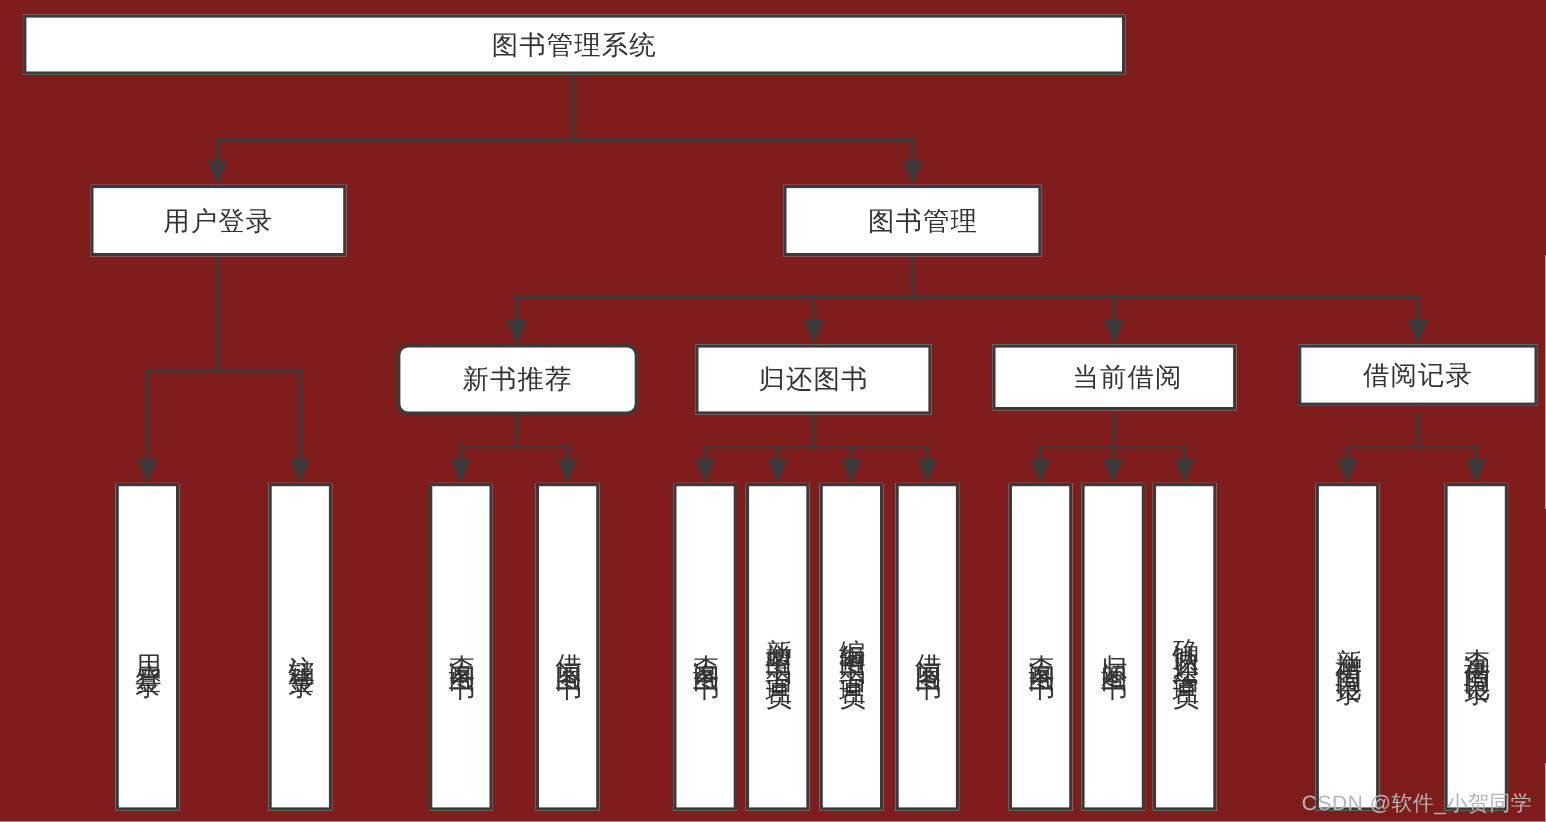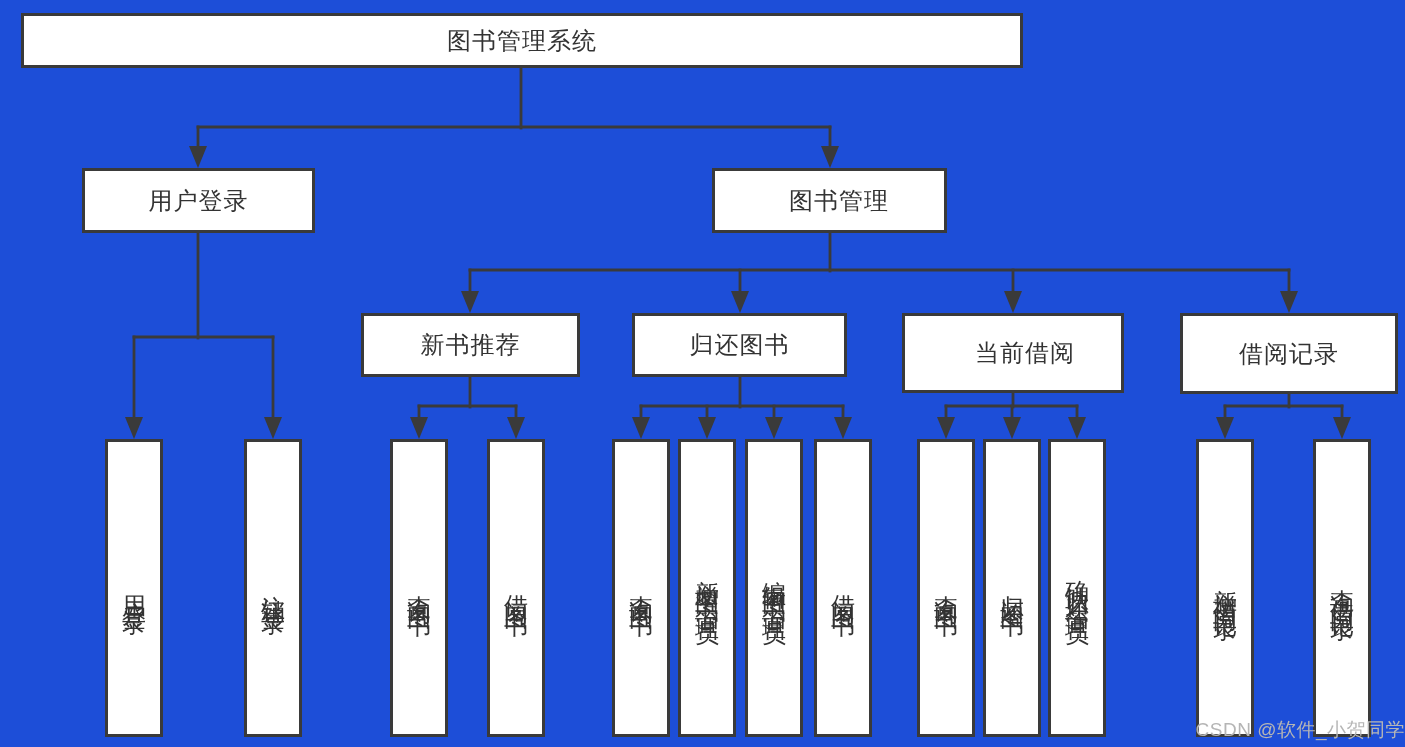--- a/index.html
+++ b/index.html
@@ -1,19 +1,19 @@
 <!DOCTYPE html>
 <html><head>
 <meta charset="utf-8">
 <style>
   html,body{margin:0;padding:0;background:#ffffff;}
   .canvas{
     position:relative;
     width:1405px;height:747px;
-    background:#1d4ed8;
+    background:#7f1d1d;
     font-family:"Liberation Sans",sans-serif;
     color:#333333;
     overflow:hidden;
   }
   svg.wires{position:absolute;left:0;top:0;width:1405px;height:747px;}
   .node{
     position:absolute;
     box-sizing:border-box;
     border:3px solid #3a3a3a;
     background:#ffffff;
@@ -28,21 +28,21 @@
   }
   .vnode{
     writing-mode:vertical-rl;
     text-orientation:mixed;
     font-size:24px;
     letter-spacing:6px;
     line-height:1;
   }
   .watermark{
     position:absolute;
-    right:0;
+    right:12px;
     bottom:4px;
     font-size:19px;
     color:#b5b5b5;
     letter-spacing:0.5px;
     white-space:nowrap;
     margin-left:28px;
   }
 </style>
 </head>
 <body>
@@ -115,24 +115,24 @@
       <polygon points="1216,417 1234,417 1225,439"></polygon>
       <polygon points="1333,417 1351,417 1342,439"></polygon>
     </g>
   </svg>
 
   <div class="node hnode" style="left:21px;top:13px;width:1002px;height:55px;">图书管理系统</div>
 
   <div class="node hnode" style="left:82px;top:168px;width:233px;height:65px;">用户登录</div>
   <div class="node hnode" style="left:712px;top:168px;width:235px;height:65px;padding-left:19px;">图书管理</div>
 
-  <div class="node hnode" style="left:361px;top:313px;width:219px;height:64px;">新书推荐</div>
+  <div class="node hnode" style="left:361px;top:313px;width:219px;height:64px;border-radius:10px;">新书推荐</div>
   <div class="node hnode" style="left:632px;top:313px;width:215px;height:64px;">归还图书</div>
-  <div class="node hnode" style="left:902px;top:313px;width:222px;height:80px;padding-left:24px;">当前借阅</div>
-  <div class="node hnode" style="left:1180px;top:313px;width:218px;height:81px;">借阅记录</div>
+  <div class="node hnode" style="left:902px;top:313px;width:222px;height:60px;padding-left:24px;">当前借阅</div>
+  <div class="node hnode" style="left:1180px;top:313px;width:218px;height:56px;">借阅记录</div>
 
   <div class="node vnode" style="left:105px;top:439px;width:58px;height:298px;">用户登录</div>
   <div class="node vnode" style="left:244px;top:439px;width:58px;height:298px;">注销登录</div>
 
   <div class="node vnode" style="left:390px;top:439px;width:58px;height:298px;">查询图书</div>
   <div class="node vnode" style="left:487px;top:439px;width:58px;height:298px;">借阅图书</div>
 
   <div class="node vnode" style="left:612px;top:439px;width:58px;height:298px;">查询图书</div>
   <div class="node vnode" style="left:678px;top:439px;width:58px;height:298px;">新增图书（管理员）</div>
   <div class="node vnode" style="left:745px;top:439px;width:58px;height:298px;">编辑图书（管理员）</div>

